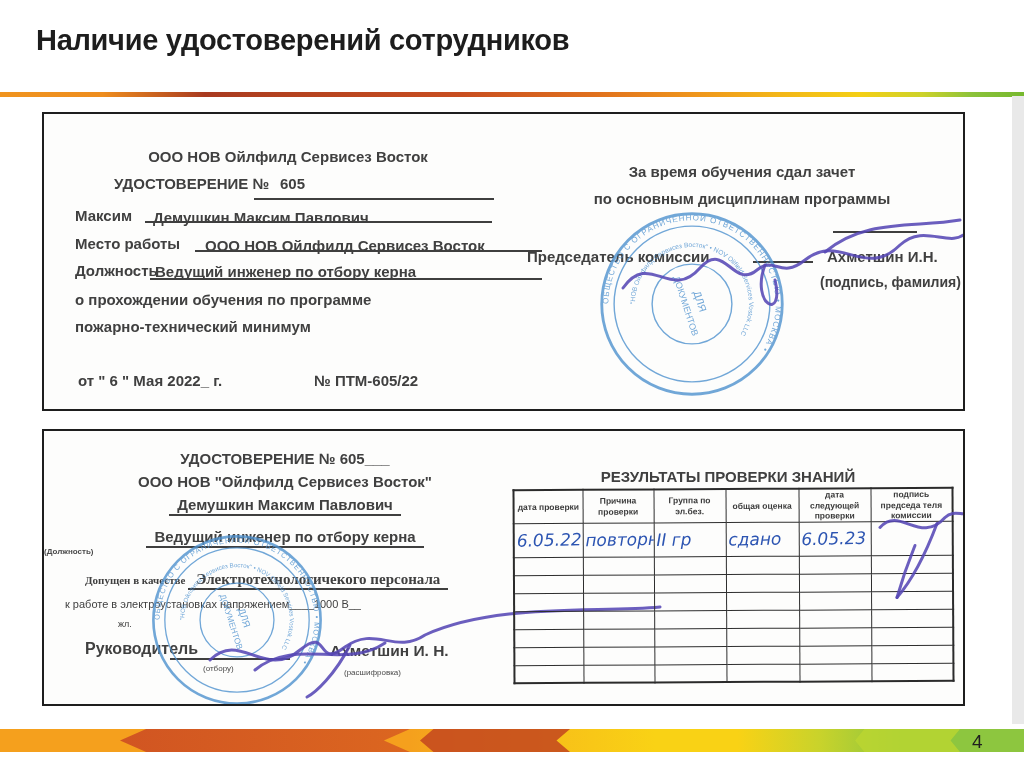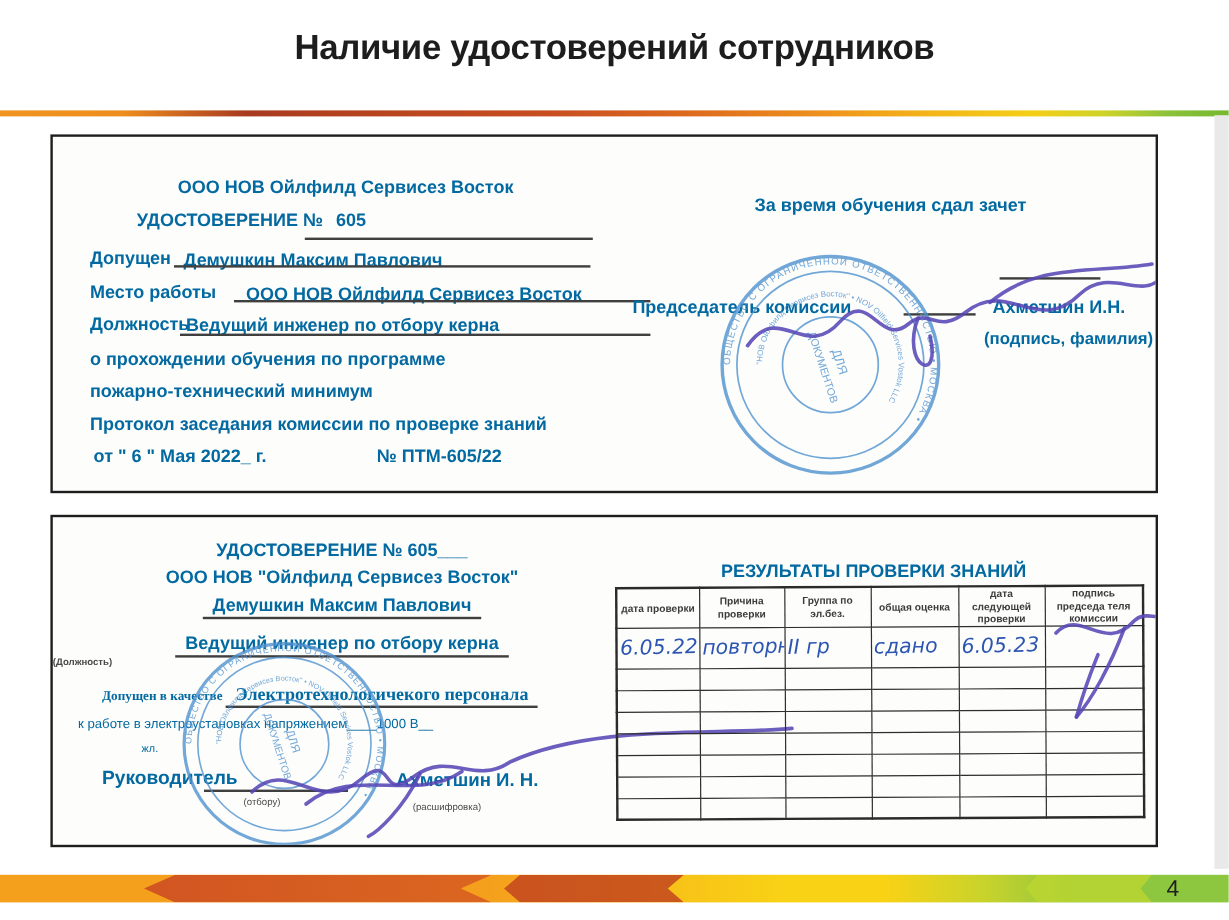--- a/index.html
+++ b/index.html
@@ -2,22 +2,22 @@
 <html><head>
 <meta charset="utf-8">
 <style>
   * { margin:0; padding:0; box-sizing:border-box; }
   html,body { width:1024px; height:767px; background:#ffffff; overflow:hidden;
               font-family:"Liberation Sans", sans-serif; }
   .abs { position:absolute; }
 
   
   #slide { position:relative; width:1024px; height:767px; background:#fff; }
-  #slide-title { left:0; top:24px; width:1024px; text-align:center;
-                 font-size:29px; color:#1d1d1d; letter-spacing:-0.3px; }
+  #slide-title { left:0; top:24px; width:1024px; 
+                 font-size:29px; color:#1d1d1d; letter-spacing:-0.3px;padding-left:36px; }
   #top-divider { left:0; top:92px; width:1024px; height:5px;
     background:linear-gradient(90deg,#f0941f 0%,#ee8d1e 10%,#a83a20 20%,#b4421f 28%,
       #c84e20 45%,#e0701d 58%,#ef961c 68%,#f3b618 76%,#f4cf15 84%,#cdd22a 90%,
       #8bc23a 95%,#76b82e 100%); }
   #edge-strip { left:1012px; top:96px; width:12px; height:628px; background:#e9e9e9; }
 
   #bottom-bar { left:0; top:729px; width:1024px; height:23px;
     background:linear-gradient(90deg,#f5a01d 0%,#f5a01d 40%,#f7bd19 52%,#f9d215 64%,
       #f9d215 72%,#c9d32b 80%,#8dc63f 88%,#8dc63f 100%); }
   .chev { position:absolute; top:0; height:23px;
@@ -25,21 +25,21 @@
   #chev-1 { left:120px; width:290px; background:linear-gradient(90deg,#cf5122,#da6320); opacity:.95; }
   #chev-2 { left:420px; width:150px; background:#c3451f; opacity:.85; }
   #chev-3 { left:855px; width:105px; background:#bcd631; opacity:.8; }
   #page-number { left:972px; top:731px; width:36px; font-size:19px; color:#1f1f1f; }
 
   
   .scanbox { position:absolute; left:42px; width:923px; border:2px solid #1e1e1e;
              background:#fdfdfc; overflow:hidden; }
   #doc1 { top:112px; height:299px; }
   #doc2 { top:429px; height:277px; }
-  .doc-txt { position:absolute; color:#0369a1; font-weight:bold; font-size:15px;
+  .doc-txt { position:absolute; color:#404040; font-weight:bold; font-size:15px;
              white-space:nowrap; }
   .sm  { font-size:11px; font-weight:bold; }
   .xs  { font-size:8px; font-weight:normal; color:#4a4a4a; }
   .ctr { text-align:center; }
   .uline { position:absolute; border-bottom:2px solid #3f3f3f; height:0; }
   .ub { border-bottom:2px solid #3f3f3f; padding:0 8px 1px 8px; }
 
   
   #d1-company { left:0;   top:34px;  width:488px; }
   #d1-certrow { left:70px; top:61px; }
@@ -112,39 +112,39 @@
   <h1 id="slide-title" class="abs">Наличие удостоверений сотрудников</h1>
   <div id="top-divider" class="abs"></div>
   <div id="edge-strip" class="abs"></div>
 
   <div id="doc1" class="scanbox">
     <div id="d1-company" class="doc-txt ctr">ООО НОВ Ойлфилд Сервисез Восток</div>
     <div id="d1-certrow" class="doc-txt">УДОСТОВЕРЕНИЕ №</div>
     <div id="d1-certnum" class="doc-txt">605</div>
     <div id="d1-l2u" class="uline"></div>
 
-    <div id="d1-vy-l" class="doc-txt">Допущен</div>
+    <div id="d1-vy-l" class="doc-txt">Максим</div>
     <div id="d1-vy-v" class="doc-txt">Демушкин Максим Павлович</div>
     <div id="d1-l3u" class="uline"></div>
 
     <div id="d1-mr-l" class="doc-txt">Место работы</div>
     <div id="d1-mr-v" class="doc-txt">ООО НОВ Ойлфилд Сервисез Восток</div>
     <div id="d1-l4u" class="uline"></div>
 
     <div id="d1-do-l" class="doc-txt">Должность</div>
     <div id="d1-do-v" class="doc-txt">Ведущий инженер по отбору керна</div>
     <div id="d1-l5u" class="uline"></div>
 
     <div id="d1-r6" class="doc-txt">о прохождении обучения по программе</div>
     <div id="d1-r7" class="doc-txt">пожарно-технический минимум</div>
-    <div id="d1-r8" class="doc-txt">Протокол заседания комиссии по проверке знаний</div>
     <div id="d1-r9" class="doc-txt">от " 6 " Мая 2022_ г.</div>
     <div id="d1-r9b" class="doc-txt">№ ПТМ-605/22</div>
 
     <div id="d1-right1" class="doc-txt ctr">За время обучения сдал зачет</div>
+    <div id="d1-right2" class="doc-txt ctr">по основным дисциплинам программы</div>
     <div id="d1-hoursu" class="uline"></div>
     <div id="d1-chair" class="doc-txt">Председатель комиссии</div>
     <div id="d1-chairu" class="uline"></div>
     <div id="d1-chname" class="doc-txt">Ахметшин И.Н.</div>
     <div id="d1-chcap" class="doc-txt">(подпись, фамилия)</div>
 
     <div id="stamp-1" class="abs">
       <svg class="stampsvg" viewBox="0 0 200 200">
         <defs>
           <path id="s1o" d="M 12,100 A 88,88 0 1 1 188,100 A 88,88 0 1 1 12,100"></path>

